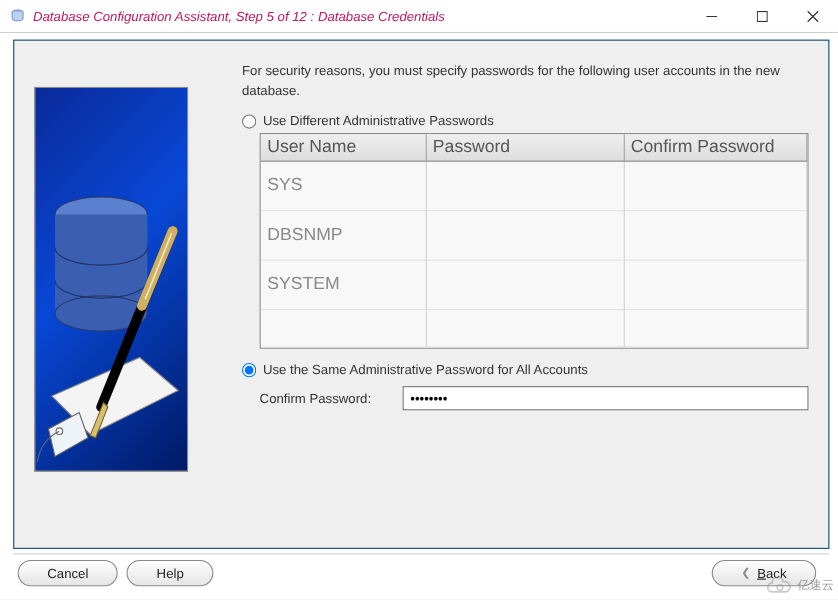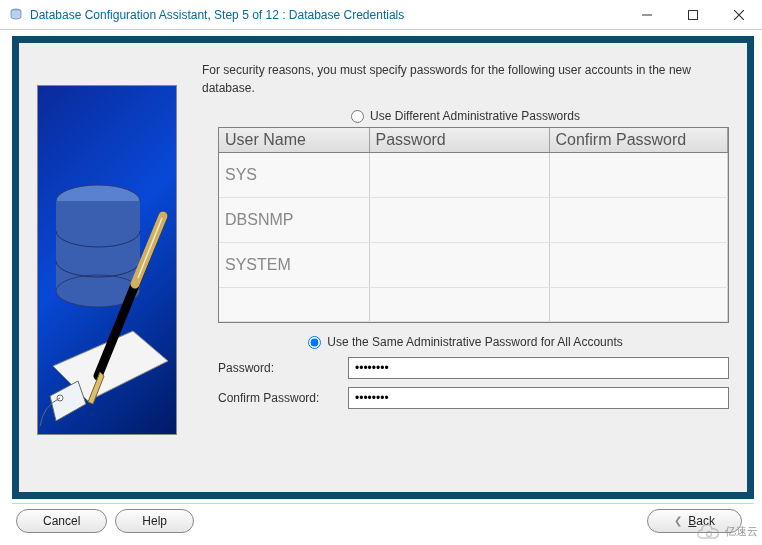--- a/index.html
+++ b/index.html
@@ -20,34 +20,35 @@
     align-items: center;
     border-bottom: 1px solid #ccc;
     background: #fff;
     padding-left: 8px;
   }
   .titlebar .icon {
     width: 16px; height: 16px;
     display: inline-flex; align-items:center; justify-content:center;
     margin-right: 6px;
   }
-  .titlebar .title { flex: 1; color: #0369a1; }
+  .titlebar .title { flex: 1; color: #be185d; font-style: italic; }
   .win-controls { display: flex; height: 100%; }
   .win-btn {
     width: 46px; height: 100%;
     display: flex; align-items: center; justify-content: center;
     color: #333;
     cursor: default;
   }
   .content {
     position: absolute;
     left: 12px; right: 8px; top: 36px; bottom: 46px;
-    border: 7px solid #0c4a6e;
+    border: 1px solid #0c4a6e;
     background: #efefef;
     display: flex;
+    gap: 24px;
   }
   .sidebar {
     width: 175px;
     padding: 42px 18px 18px 18px;
   }
   .hero {
     width: 140px;
     height: 350px;
     background: linear-gradient(135deg, #0a2a9a 0%, #0848d6 45%, #001a66 100%);
     border: 1px solid #888;
@@ -58,21 +59,20 @@
     flex: 1;
     padding: 18px 18px 12px 8px;
     display: flex;
     flex-direction: column;
   }
   .instr { color: #333; line-height: 1.5; margin-bottom: 10px; }
   .radio-row {
     display: flex; align-items: center; gap: 6px;
     margin: 2px 0 4px 0;
     color: #333;
-    justify-content: center;
   }
   .radio-row input[type=radio] { margin: 0; }
   .table-wrap {
     margin-left: 16px;
     border: 1px solid #808080;
     background: #fff;
     overflow: hidden;
   }
   table { border-collapse: collapse; width: 100%; font-size: 16px; }
   thead th {
@@ -256,24 +256,20 @@
     </div>
 
     <div style="height:10px"></div>
 
     <label class="radio-row">
       <input type="radio" name="pwmode" checked="" style="">
       <span>Use the Same Administrative Password for All Accounts</span>
     </label>
 
     <div class="form-row">
-      <span class="lbl">Password:</span>
-      <input type="password" value="********" style="">
-    </div>
-    <div class="form-row">
       <span class="lbl">Confirm Password:</span>
       <input type="password" value="********" style="">
     </div>
   </div>
 </div>
 
 <div class="footer">
   <div class="btn">
     <span>Cancel</span>
   </div>

